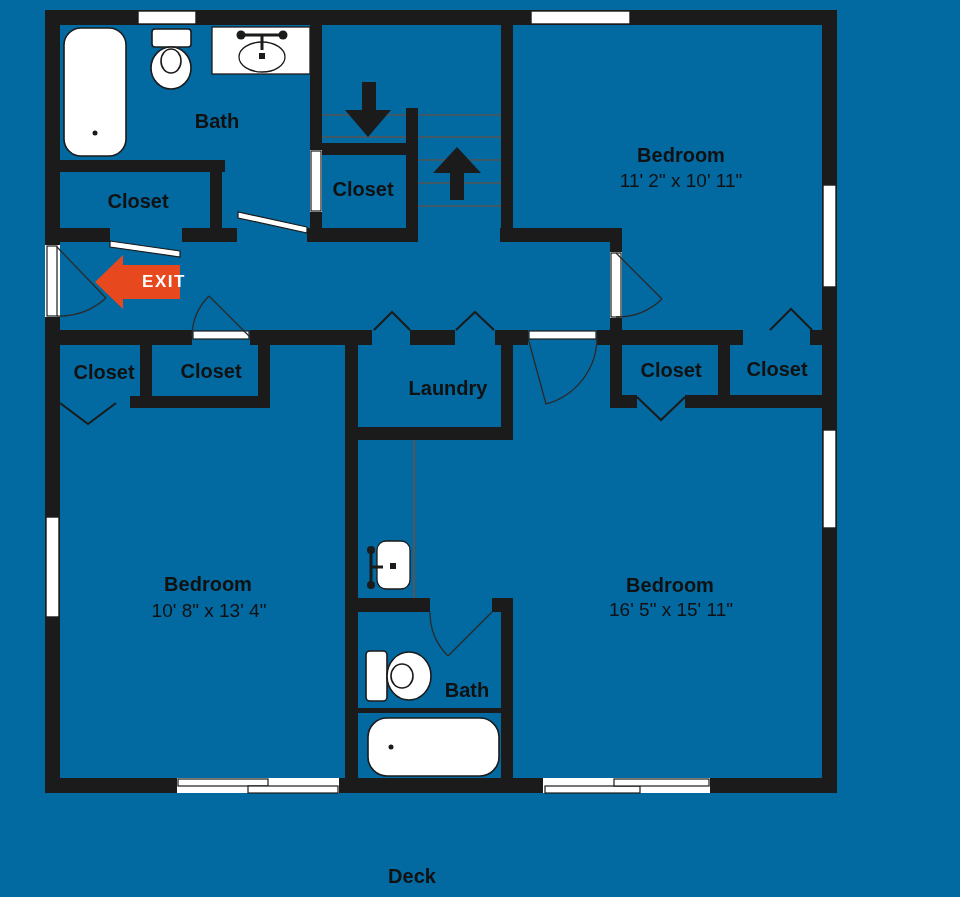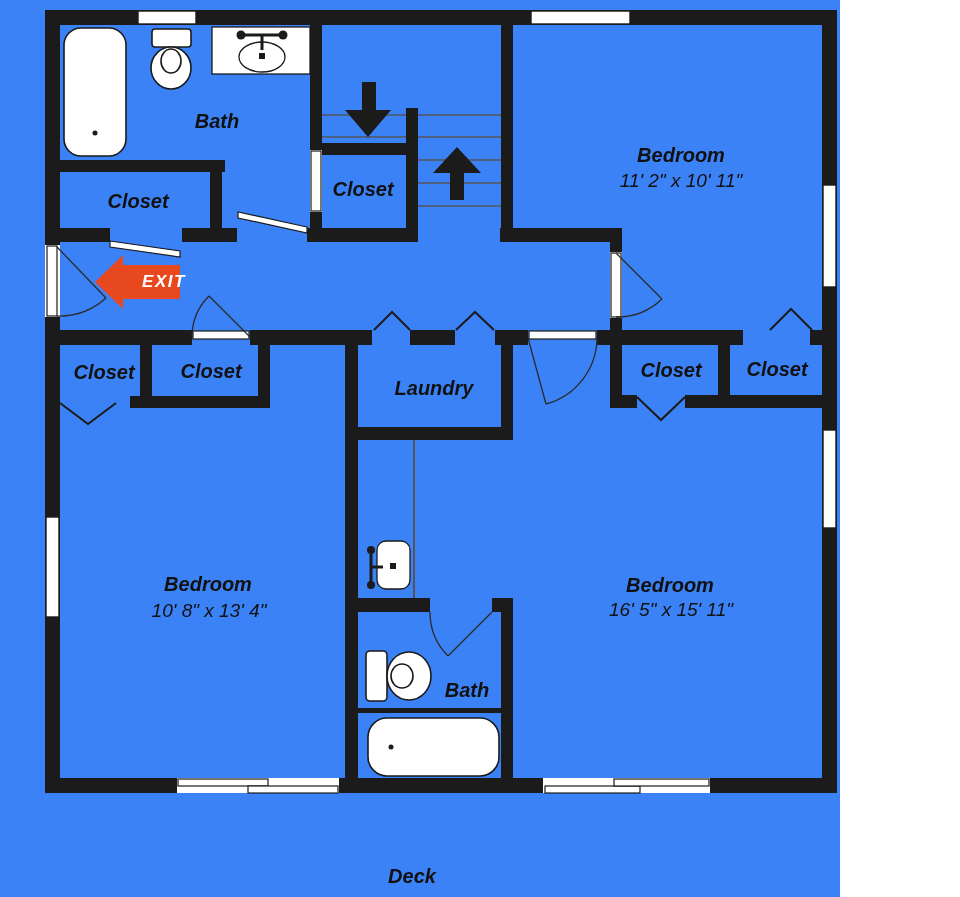--- a/index.html
+++ b/index.html
@@ -1,17 +1,17 @@
 <!DOCTYPE html>
 <html><head>
 <meta charset="utf-8">
 <style>
   html,body{margin:0;padding:0;background:#ffffff;}
-  .plan{position:relative;width:840px;height:897px;background:#3b82f6;overflow:hidden;
-        font-family:"Liberation Sans",sans-serif;font-style:italic;}
+  .plan{position:relative;width:960px;height:897px;background:#0369a1;overflow:hidden;
+        font-family:"Liberation Sans",sans-serif;}
   .plan svg{position:absolute;left:0;top:0;}
   .lbl{position:absolute;transform:translate(-50%,-50%);color:#111;white-space:nowrap;
        font-family:"Liberation Sans",sans-serif;}
   .rm{font-weight:700;font-size:20px;}
   .dim{font-weight:400;font-size:19px;}
   .exitlbl{font-weight:700;font-size:17px;color:#ffffff;letter-spacing:1.5px;margin-left:12px;}
 </style>
 </head>
 <body>
 
@@ -175,21 +175,21 @@
   <polygon fill="#e8481e" points="95,282 123,255 123,265 180,265 180,299 123,299 123,309"></polygon>
 </svg>
 
   <div class="lbl rm" style="left:217px;top:121px">Bath</div>
   <div class="lbl rm" style="left:138px;top:201px">Closet</div>
   <div class="lbl rm" style="left:363px;top:189px">Closet</div>
   <div class="lbl rm" style="left:681px;top:155px">Bedroom</div>
   <div class="lbl dim" style="left:681px;top:181px">11' 2" x 10' 11"</div>
   <div class="lbl rm" style="left:104px;top:372px">Closet</div>
   <div class="lbl rm" style="left:211px;top:371px">Closet</div>
-  <div class="lbl rm" style="left:434px;top:388px">Laundry</div>
+  <div class="lbl rm" style="left:448px;top:388px">Laundry</div>
   <div class="lbl rm" style="left:671px;top:370px">Closet</div>
   <div class="lbl rm" style="left:777px;top:369px">Closet</div>
   <div class="lbl rm" style="left:208px;top:584px">Bedroom</div>
   <div class="lbl dim" style="left:209px;top:611px">10' 8" x 13' 4"</div>
   <div class="lbl rm" style="left:670px;top:585px">Bedroom</div>
   <div class="lbl dim" style="left:671px;top:610px">16' 5" x 15' 11"</div>
   <div class="lbl rm" style="left:467px;top:690px">Bath</div>
   <div class="lbl rm" style="left:412px;top:876px">Deck</div>
   <div class="lbl exitlbl" style="left:152px;top:282px">EXIT</div>
 </div>

